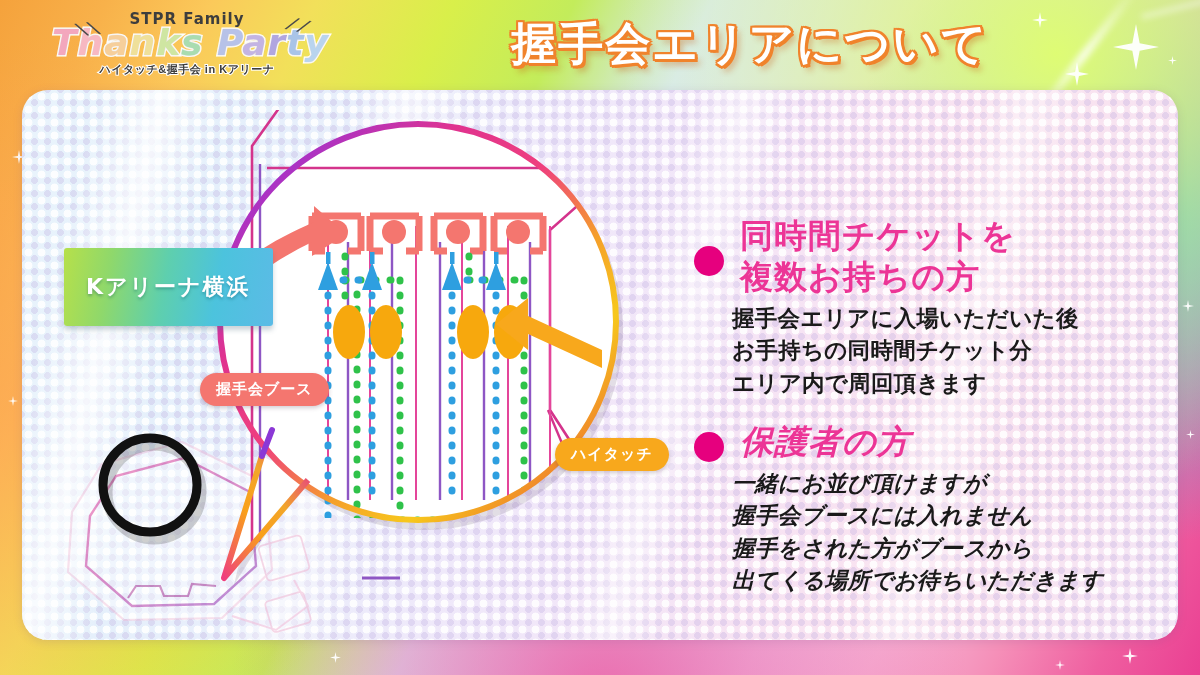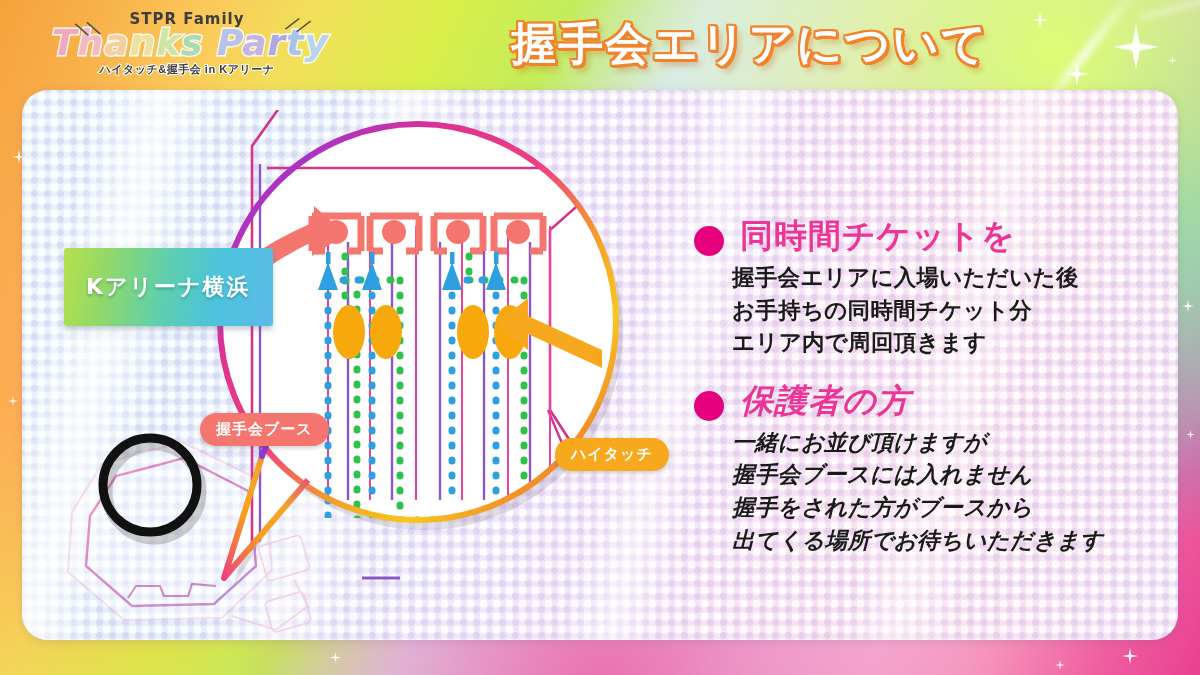--- a/index.html
+++ b/index.html
@@ -122,21 +122,21 @@
     box-shadow: 0 2px 4px rgba(80,60,80,.25);
   }
   #chip-venue {
     left: 42px; top: 122px; font-size: 22px; padding: 24px 22px; border-radius: 3px;
     letter-spacing: 2px;
     background: linear-gradient(100deg,#b6e04a 0%, #8fd86b 22%, #5ecfae 48%, #4cc3dd 72%, #5bbbe6 100%);
     text-shadow: 0 2px 3px rgba(0,80,90,.35);
     box-shadow: 0 4px 5px rgba(80,110,130,.30);
     margin-top: 36px;
   }
-  #chip-booth { left: 178px; top: 283px; background: #f4766f; margin-top: 40px; }
+  #chip-booth { left: 178px; top: 283px; background: #f4766f; }
   #chip-guardian { left: 533px; top: 348px; background: #f8a81c; }
 
   
   #panel { position: absolute; left: 672px; top: 126px; width: 470px; }
   .head-row { display: flex; align-items: center; gap: 16px; }
   .bullet {
     width: 30px; height: 30px; border-radius: 50%; background: #e6007e;
     flex: 0 0 30px; margin-top: 9px;
   }
   .head-text {
@@ -365,20 +365,21 @@
         <div class="s4"></div>
       </div>
 
     <div id="panel">
 
       <div>
         <div class="head-row">
           <div class="bullet"></div>
           <div class="head-text">
             <div>同時間チケットを</div>
+            <div>複数お持ちの方</div>
           </div>
         </div>
         <div class="body-text">
           <div>握手会エリアに入場いただいた後</div>
           <div>お手持ちの同時間チケット分</div>
           <div>エリア内で周回頂きます</div>
         </div>
       </div>
 
       <div style="margin-top:22px;font-style:italic;">

